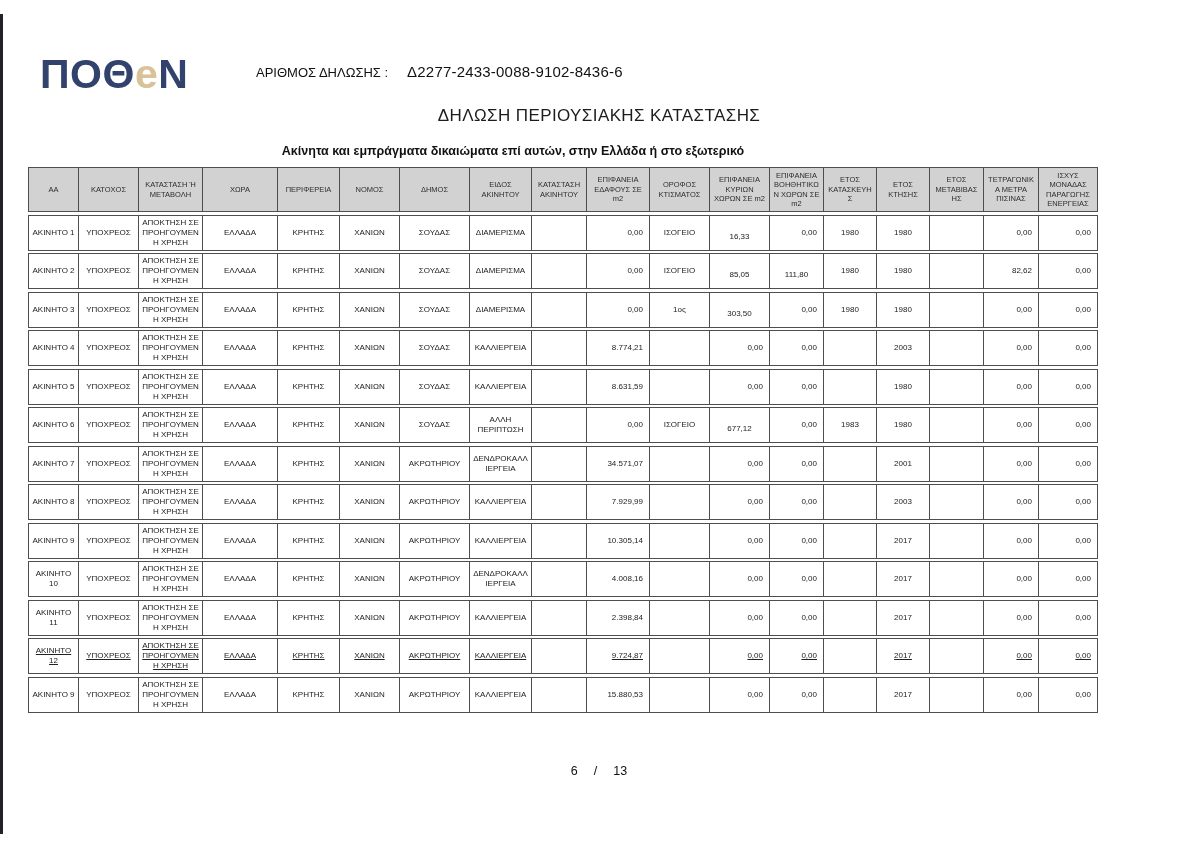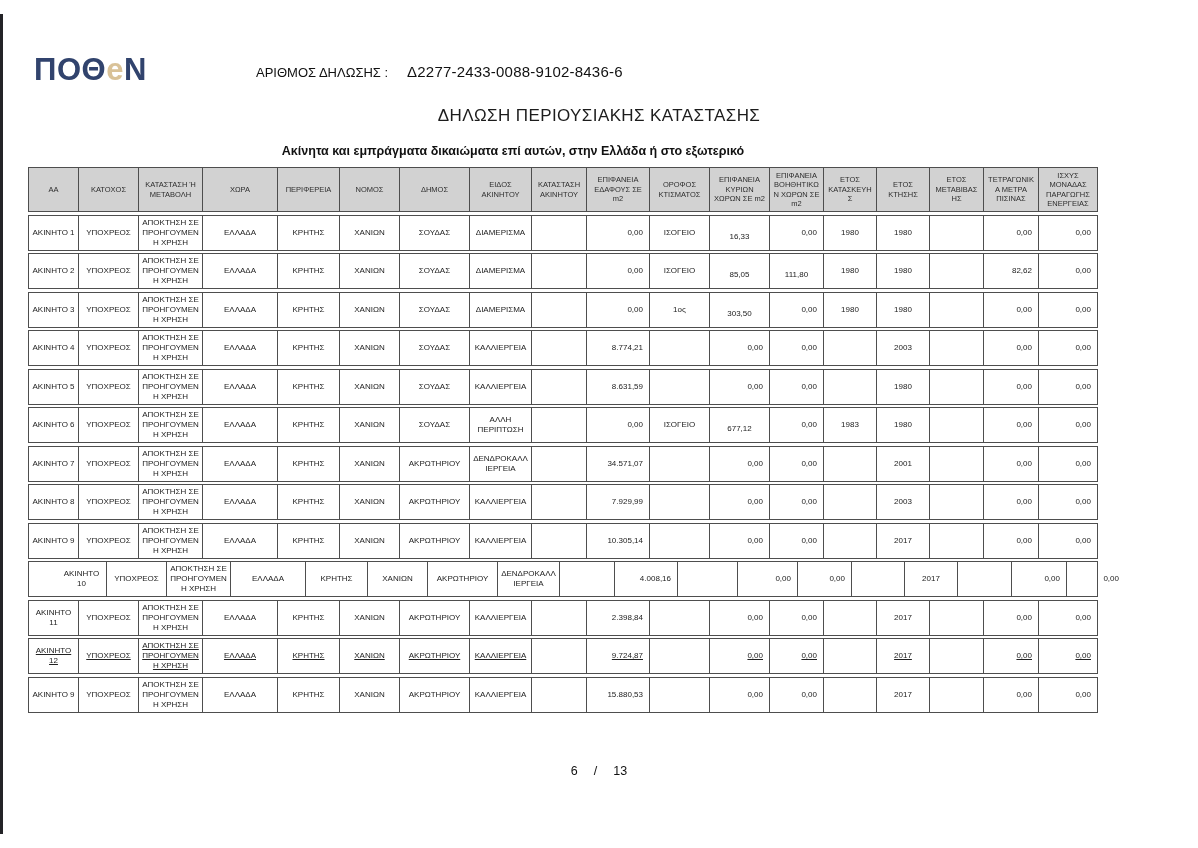--- a/index.html
+++ b/index.html
@@ -1,21 +1,21 @@
 <!DOCTYPE html>
 <html><head>
 <meta charset="utf-8">
 <style>
   html,body{margin:0;padding:0;}
   body{
     width:1198px;height:848px;position:relative;background:#ffffff;
     font-family:"Liberation Sans",sans-serif;color:#222;overflow:hidden;
   }
   .left-strip{position:absolute;left:0;top:14px;width:3px;height:820px;background:#232327;}
-  .logo{position:absolute;left:34px;top:54px;font-size:31px;font-weight:700;letter-spacing:.5px;line-height:1;}
+  .logo{position:absolute;left:40px;top:54px;font-size:41px;font-weight:700;letter-spacing:.5px;line-height:1;}
   .dec-line{position:absolute;left:256px;top:63px;display:flex;align-items:baseline;gap:19px;}
   .dec-label{font-size:13px;color:#111;}
   .dec-number{font-size:15px;color:#111;letter-spacing:.2px;}
   .title{position:absolute;top:106px;left:0;width:1198px;text-align:center;font-size:17px;color:#1c1c1c;letter-spacing:.4px;}
   .subtitle{position:absolute;top:144px;left:0;width:1026px;text-align:center;font-size:12.5px;font-weight:700;color:#111;}
   .table-wrap{position:absolute;left:28px;top:167px;width:1070px;}
   .t-row{
     display:grid;border:1px solid #4e4e4e;margin-bottom:2.5px;
     min-height:34px;background:#fff;box-sizing:border-box;
   }
@@ -246,21 +246,21 @@
         <div class="t-cell al-right">10.305,14</div>
         <div class="t-cell"></div>
         <div class="t-cell al-right">0,00</div>
         <div class="t-cell al-right">0,00</div>
         <div class="t-cell"></div>
         <div class="t-cell">2017</div>
         <div class="t-cell"></div>
         <div class="t-cell al-right">0,00</div>
         <div class="t-cell al-right">0,00</div>
       </div>
-      <div class="t-row" style="grid-template-columns: 49px 60px 64px 75px 62px 60px 70px 62px 55px 63px 60px 60px 54px 53px 53px 54px 55px 59px; padding-left: 28px;">
+      <div class="t-row" style="grid-template-columns: 49px 60px 64px 75px 62px 60px 70px 62px 55px 63px 60px 60px 54px 53px 53px 54px 55px 59px;">
         <div class="t-cell">ΑΚΙΝΗΤΟ 10</div>
         <div class="t-cell">ΥΠΟΧΡΕΟΣ</div>
         <div class="t-cell">ΑΠΟΚΤΗΣΗ ΣΕ ΠΡΟΗΓΟΥΜΕΝΗ ΧΡΗΣΗ</div>
         <div class="t-cell">ΕΛΛΑΔΑ</div>
         <div class="t-cell">ΚΡΗΤΗΣ</div>
         <div class="t-cell">ΧΑΝΙΩΝ</div>
         <div class="t-cell">ΑΚΡΩΤΗΡΙΟΥ</div>
         <div class="t-cell">ΔΕΝΔΡΟΚΑΛΛΙΕΡΓΕΙΑ</div>
         <div class="t-cell"></div>
         <div class="t-cell al-right">4.008,16</div>

